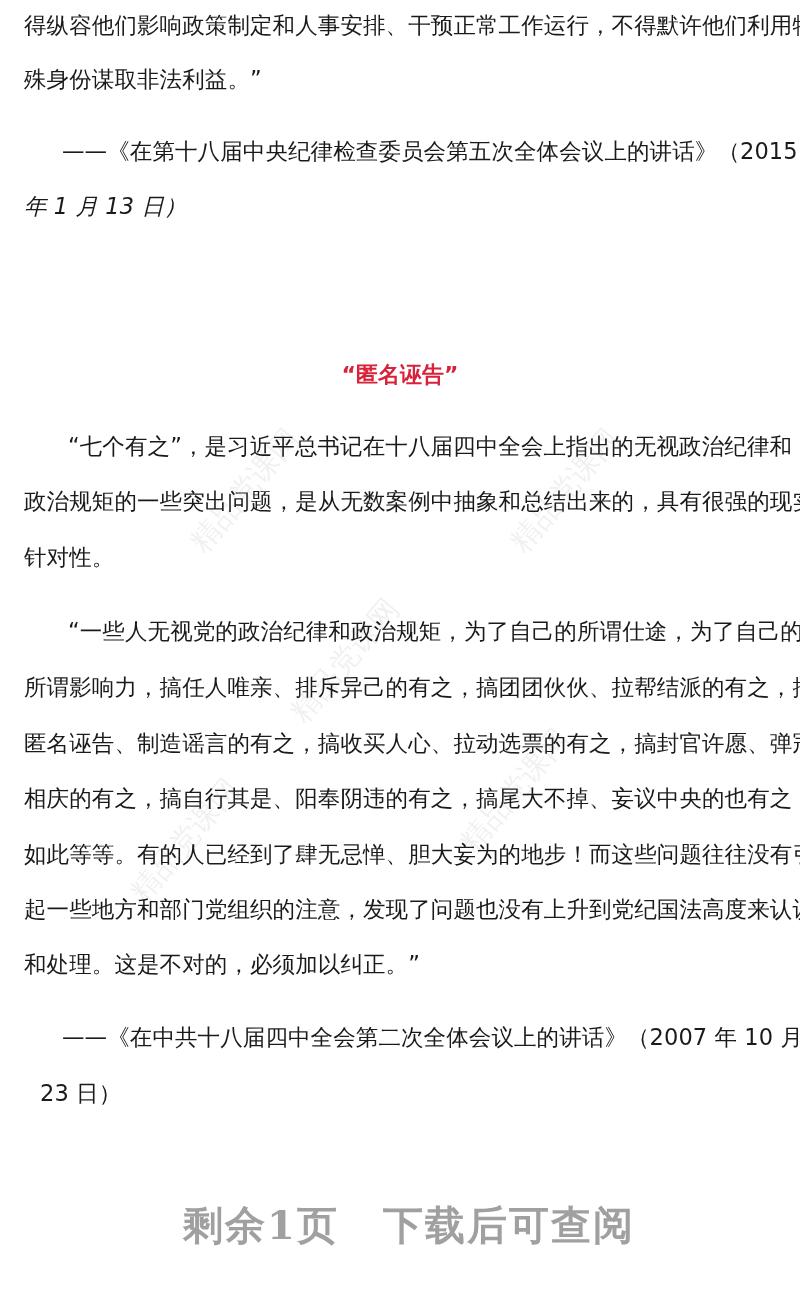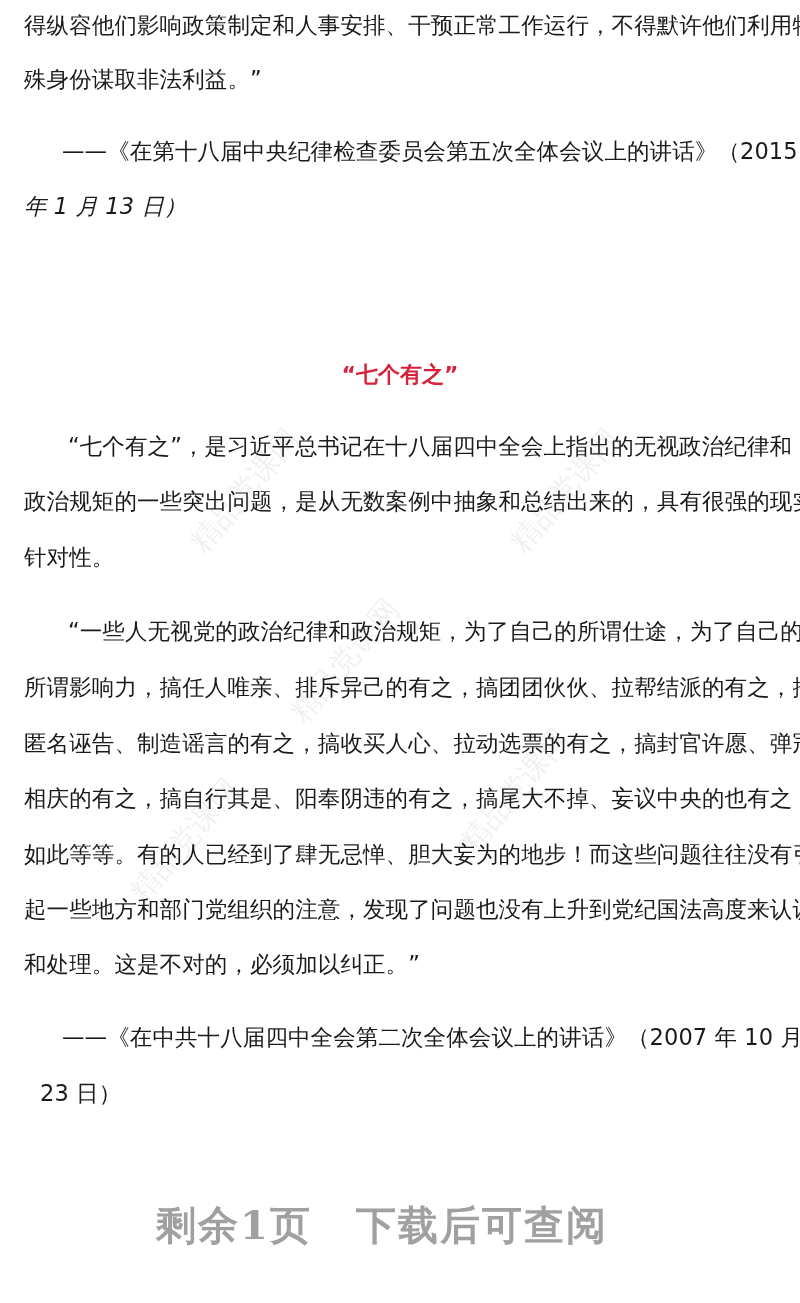--- a/index.html
+++ b/index.html
@@ -7,38 +7,38 @@
          font-family: "DejaVu Sans", "Liberation Sans", sans-serif; color: #1a1a1a; }
   .line { position: absolute; left: 24px; width: 752px; font-size: 22.5px; line-height: 30px;
           white-space: nowrap; letter-spacing: 0.1px; }
   .indent { left: 68px; width: 708px; }
   .title { position: absolute; left: 0; width: 800px; text-align: center; top: 360px;
            font-size: 22px; font-weight: bold; color: #d8213a; line-height: 30px; }
   .watermark { position: absolute; color: rgba(0,0,0,0.06); font-size: 30px;
                transform: rotate(-50deg); white-space: nowrap; pointer-events: none; }
   .footer { position: absolute; left: 0; width: 764px; top: 1200px; text-align: center;
             font-family: "DejaVu Serif", "Liberation Serif", serif; font-weight: bold;
-            font-size: 40px; color: #a0a0a0; line-height: 50px; letter-spacing: 2px; }
+            font-size: 40px; color: #a0a0a0; line-height: 50px; letter-spacing: 2px; padding-left: 27px; }
   .footer span + span { margin-left: 44px; }
 </style>
 </head>
 <body>
 
 <div class="watermark" style="left:170px; top:470px;">精品党课网</div>
 <div class="watermark" style="left:490px; top:470px;">精品党课网</div>
 <div class="watermark" style="left:270px; top:640px;">精品党课网</div>
 <div class="watermark" style="left:110px; top:820px;">精品党课网</div>
 <div class="watermark" style="left:440px; top:770px;">精品党课网</div>
 
 <div class="line" style="top:10px;">得纵容他们影响政策制定和人事安排、干预正常工作运行，不得默许他们利用特</div>
 <div class="line" style="top:64px;">殊身份谋取非法利益。”</div>
 <div class="line indent" style="top:136px; left:62px;">——《在第十八届中央纪律检查委员会第五次全体会议上的讲话》（2015</div>
 <div class="line" style="top:191px;font-style:italic;">年 1 月 13 日）</div>
 
-<div class="title">“七个有之”</div>
+<div class="title">“匿名诬告”</div>
 
 <div class="line indent" style="top:431px;">“七个有之”，是习近平总书记在十八届四中全会上指出的无视政治纪律和</div>
 <div class="line" style="top:486px;">政治规矩的一些突出问题，是从无数案例中抽象和总结出来的，具有很强的现实</div>
 <div class="line" style="top:542px;">针对性。</div>
 
 <div class="line indent" style="top:616px;">“一些人无视党的政治纪律和政治规矩，为了自己的所谓仕途，为了自己的</div>
 <div class="line" style="top:672px;">所谓影响力，搞任人唯亲、排斥异己的有之，搞团团伙伙、拉帮结派的有之，搞</div>
 <div class="line" style="top:728px;">匿名诬告、制造谣言的有之，搞收买人心、拉动选票的有之，搞封官许愿、弹冠</div>
 <div class="line" style="top:783px;">相庆的有之，搞自行其是、阳奉阴违的有之，搞尾大不掉、妄议中央的也有之，</div>
 <div class="line" style="top:839px;">如此等等。有的人已经到了肆无忌惮、胆大妄为的地步！而这些问题往往没有引</div>

